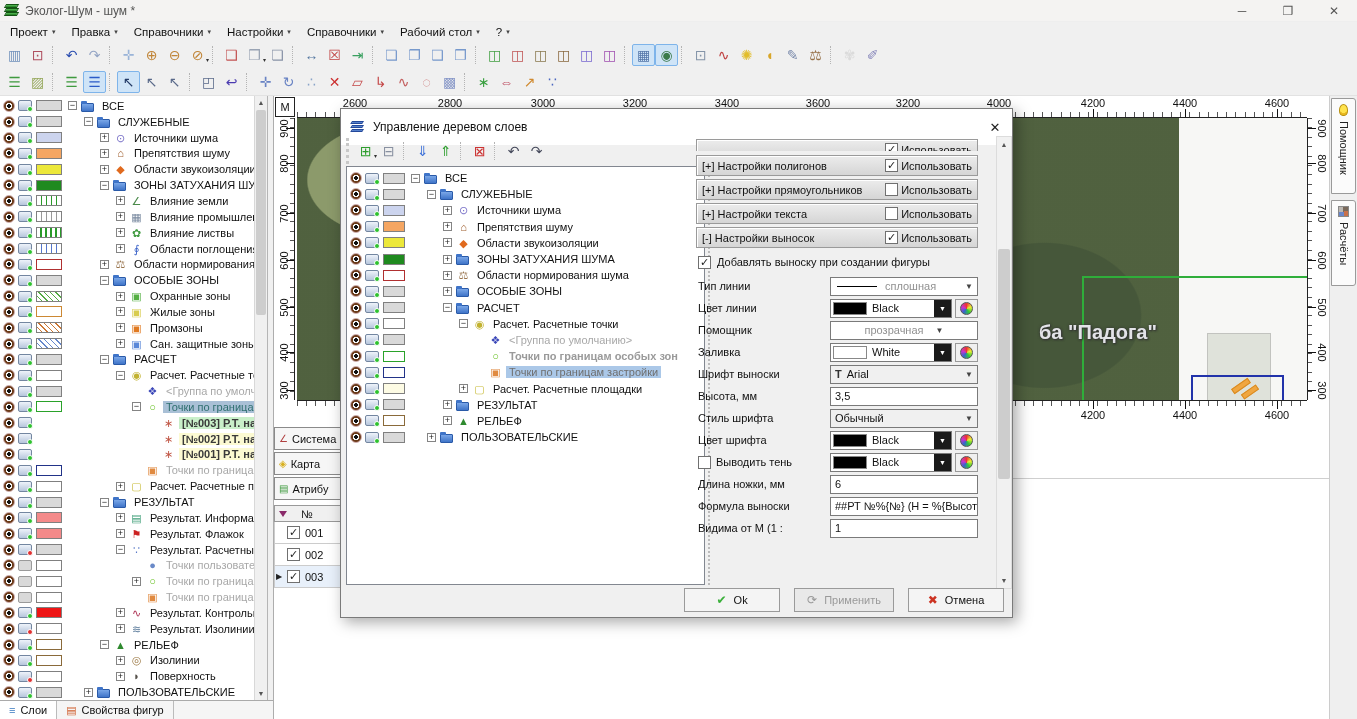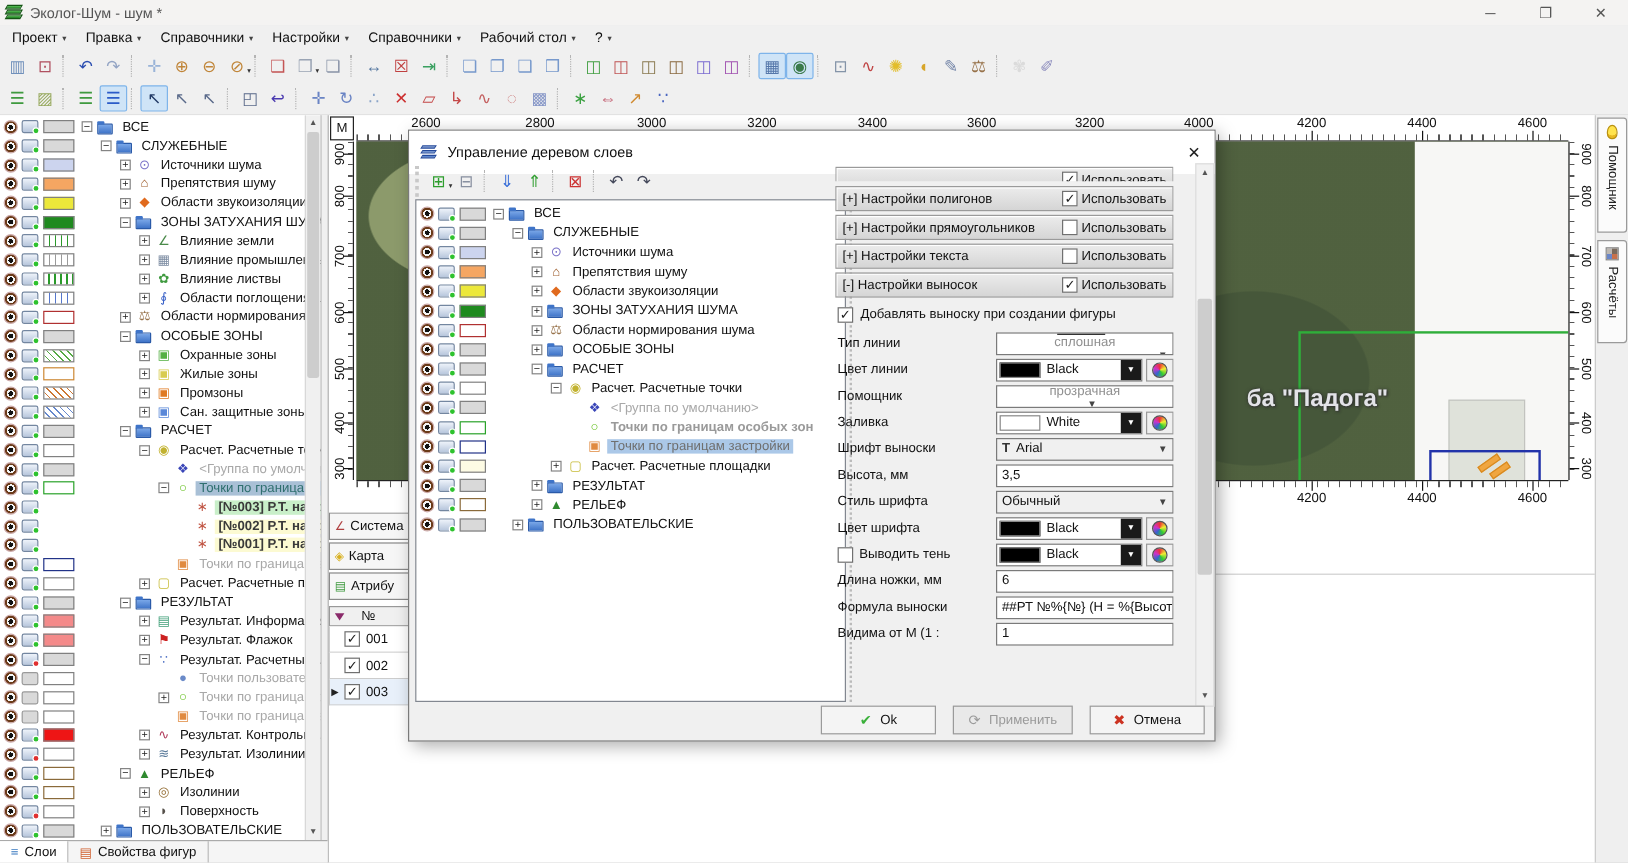--- a/index.html
+++ b/index.html
@@ -138,21 +138,21 @@
   .sect-head .use{margin-left:auto;display:flex;align-items:center;gap:3px;}
   .sect.partial{height:15px;overflow:hidden;position:relative;margin-bottom:4px;}
   .sect.partial .sect-head{position:absolute;left:0;right:0;bottom:0;margin-bottom:-9px;}
   .cb-row{display:flex;align-items:center;gap:6px;margin:5px 2px 4px 2px;height:18px;font-size:11px;}
   .frow{display:flex;align-items:center;height:22px;font-size:11px;}
   .flabel{width:134px;padding-left:2px;display:flex;align-items:center;gap:5px;flex:none;}
   .fctl{display:flex;align-items:center;flex:1;height:19px;}
   .tinput{flex:1;height:19px;background:#fff;border:1px solid #7a7a7a;display:flex;align-items:center;padding-left:4px;overflow:hidden;white-space:nowrap;}
   .combo{flex:1;height:19px;border:1px solid #7a7a7a;background:#f0f0f0;display:flex;align-items:center;padding:0 4px;overflow:hidden;}
   .combo .chev{margin-left:auto;color:#444;font-size:8px;}
-  .combo.whitebg{background:#fff;color:#909090;flex-direction:column;}
+  .combo.whitebg{background:#fff;color:#909090;}
   .combo .seg{width:40px;height:1px;background:#000;margin:0 8px 0 2px;flex:none;}
   .combo .fontT{color:#333;font-weight:bold;font-size:11px;margin-right:5px;}
   .combo.center{justify-content:center;}
   .combo.center .chev{margin-left:12px;}
   .ccombo{flex:1;height:19px;border:1px solid #7a7a7a;background:#fff;display:flex;align-items:center;overflow:hidden;}
   .ccombo .csw{width:34px;height:13px;margin:0 5px 0 2px;border:1px solid #888;flex:none;}
   .ccombo .carr{margin-left:auto;width:17px;height:17px;background:#1a1a1a;color:#fff;display:flex;align-items:center;justify-content:center;font-size:7px;flex:none;}
   .palbtn{width:23px;height:19px;margin-left:3px;border:1px solid #999;background:#f0f0f0;display:flex;align-items:center;justify-content:center;flex:none;}
   .wheel{width:13px;height:13px;border-radius:50%;background:conic-gradient(#e33,#ee3,#3c3,#36c,#c3c,#e33);border:1px solid #555;}
   .dsb{position:absolute;left:655px;top:27px;width:16px;height:453px;background:#f1f1f1;border:1px solid #dcdcdc;}

